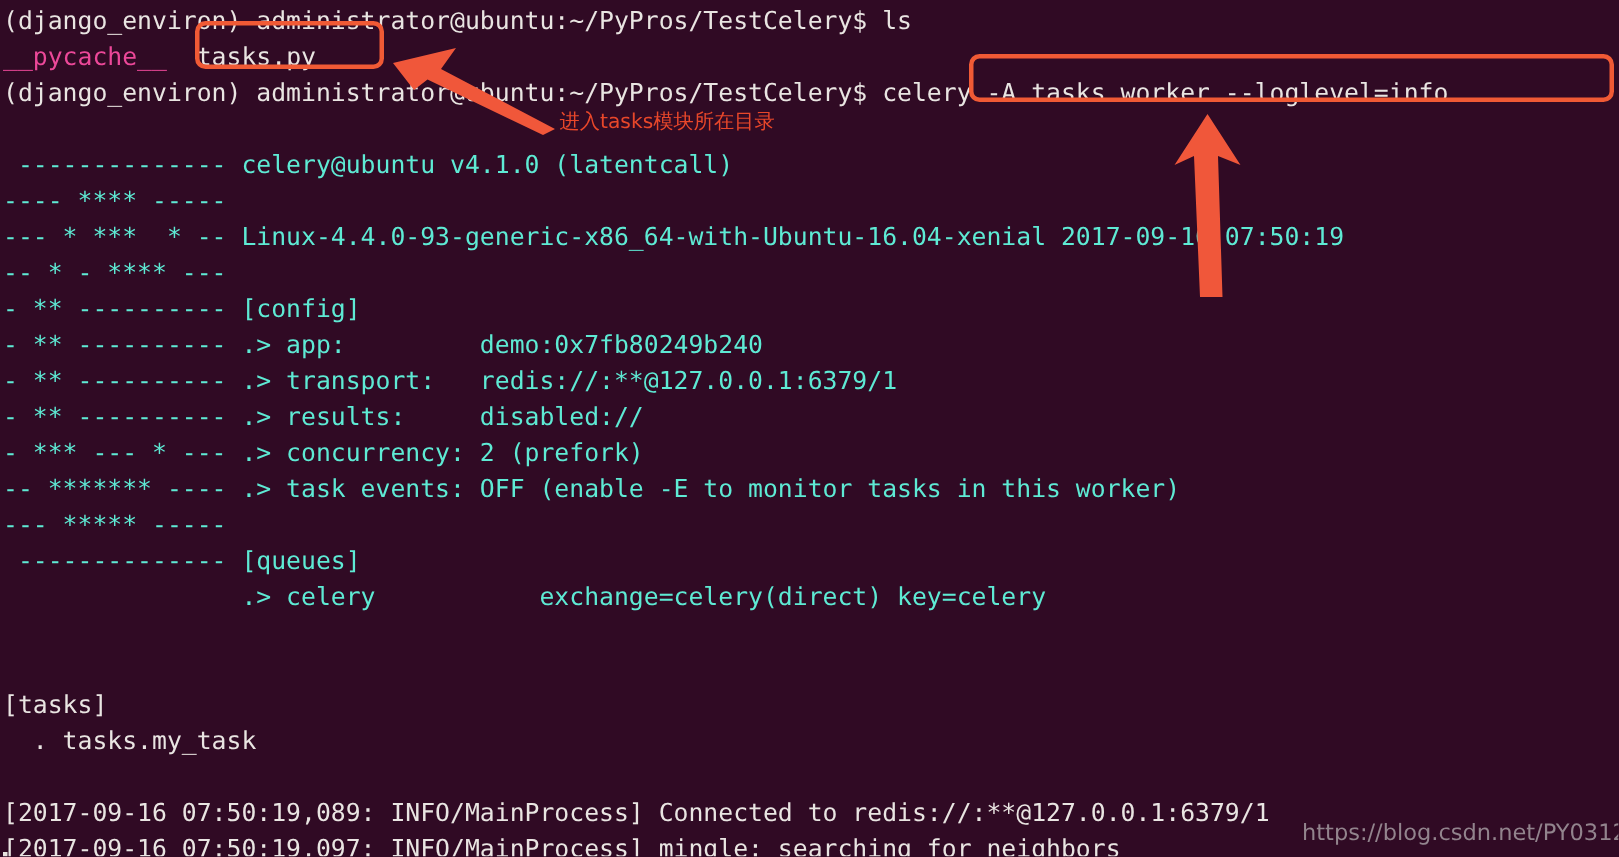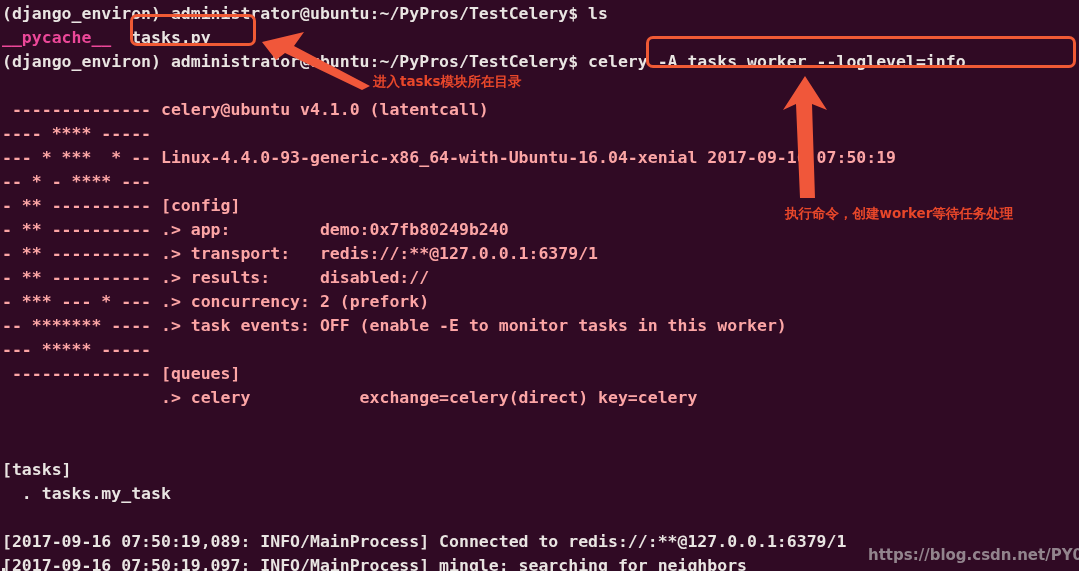--- a/index.html
+++ b/index.html
@@ -11,38 +11,37 @@
   #screen {
     position: relative;
     width: 1079px;
     height: 571px;
     background: #300a24;
     overflow: hidden;
     font-family: "DejaVu Sans Mono", "Liberation Mono", monospace;
     font-size: 16.5px;
     line-height: 24px;
     letter-spacing: 0px;
-    font-weight: bold;
   }
   .term {
     position: absolute;
     left: 0;
     top: 0;
     width: 1079px;
     padding: 2px 0 0 0;
     white-space: pre;
     color: #e8e4e0;
   }
   .line {
     height: 24px;
     white-space: pre;
     padding-left: 2px;
   }
   .white  { color: #e9e5e2; }
-  .cyan   { color: #fca5a5; }
+  .cyan   { color: #5eead4; }
   .blue   { color: #ec4899; }
 
   
   .box {
     position: absolute;
     border: 3px solid #f05a35;
     border-radius: 7px;
     box-sizing: border-box;
     pointer-events: none;
   }
@@ -88,19 +87,18 @@
   <svg class="arrow-svg" style="left:258px; top:20px;" width="140" height="70" viewBox="0 0 140 70">
     <polygon fill="#f0573a" points="4,22 46,12 36,26 112,66 104,70 27,33 18,40"></polygon>
   </svg>
 
   <svg class="arrow-svg" style="left:779px; top:76px;" width="52" height="122" viewBox="0 0 52 122">
     <polygon fill="#f0573a" points="26,0 48,34 33,28 36,122 21,122 17,28 4,34"></polygon>
   </svg>
 
   <div class="anno-text" id="note-dir" style="left:373px; top:73px;">进入tasks模块所在目录</div>
 
-  <div class="anno-text" id="note-worker" style="left:785px; top:205px;">执行命令，创建worker等待任务处理</div>
 
   <div class="watermark" id="watermark" style="left:868px; top:543px;">https://blog.csdn.net/PY0312</div>
 
   <div class="cursor" style="left:2px; top:568px;"></div>
 
 </div>
 
 </body></html>

